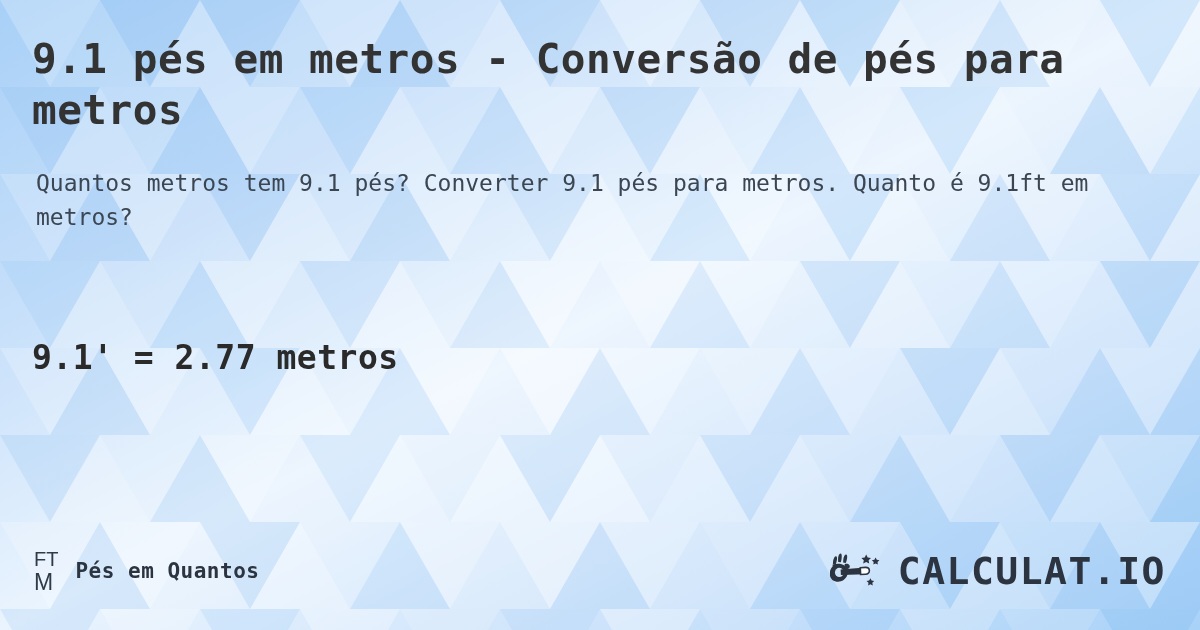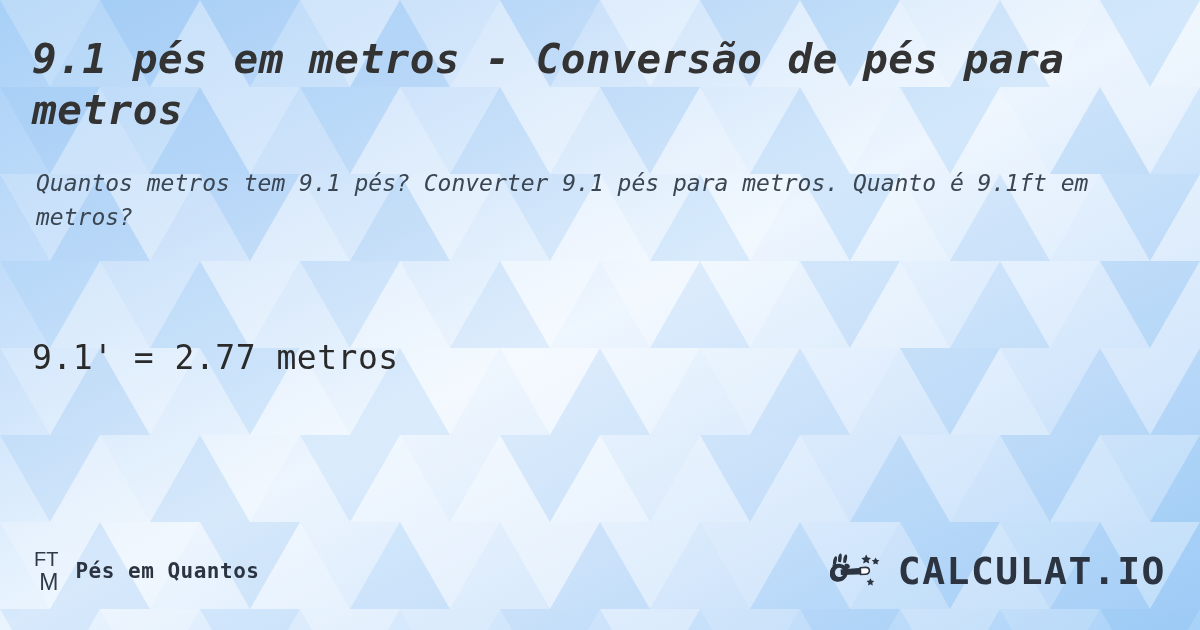--- a/index.html
+++ b/index.html
@@ -29,21 +29,20 @@
     width: 100%;
     height: 100%;
   }
   .content {
     position: relative;
     z-index: 2;
     width: 100%;
     height: 100%;
     box-sizing: border-box;
     padding: 34px 32px 17px 32px;
-    font-style: italic;
   }
   
   .headline {
     margin: 0;
     font-family: "DejaVu Sans Mono", "Liberation Mono", monospace;
     font-size: 41px;
     line-height: 1.24;
     font-weight: 700;
     color: #333333;
     letter-spacing: 0.5px;
@@ -66,21 +65,21 @@
   .result-wrap {
     position: absolute;
     left: 32px;
     top: 338px;
     z-index: 3;
   }
   .result {
     margin: 0;
     font-family: "DejaVu Sans Mono", "Liberation Mono", monospace;
     font-size: 33px;
-    font-weight: 400;
+    font-weight: 700;
     color: #2a2a2a;
     letter-spacing: 0.5px;
     white-space: pre;
   }
   
   .footer {
     position: absolute;
     left: 0;
     right: 0;
     bottom: 0;
@@ -93,21 +92,21 @@
     box-sizing: border-box;
   }
   .footer-left {
     display: flex;
     align-items: center;
     gap: 17px;
   }
   .ftm-logo {
     display: flex;
     flex-direction: column;
-    align-items: flex-end;
+    align-items: flex-start;
     justify-content: center;
     line-height: 1;
     font-family: "Liberation Sans", sans-serif;
     color: #2f3b49;
   }
   .ftm-logo .ftm-top {
     font-size: 20px;
     letter-spacing: 0px;
     font-weight: 400;
   }

